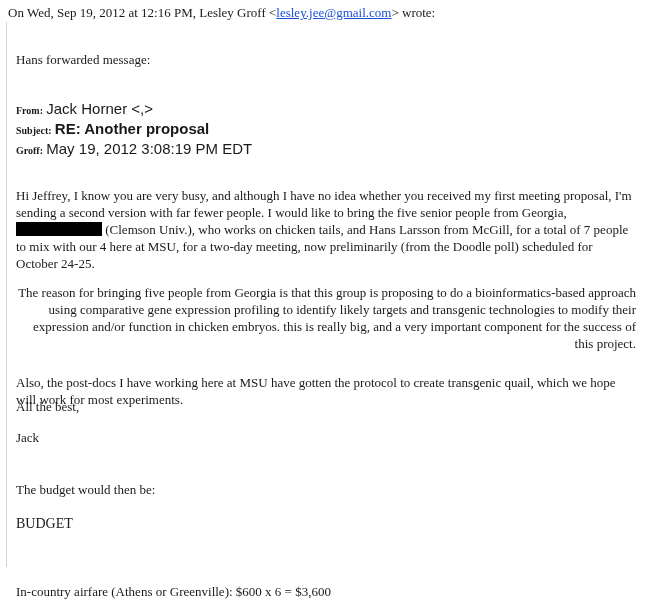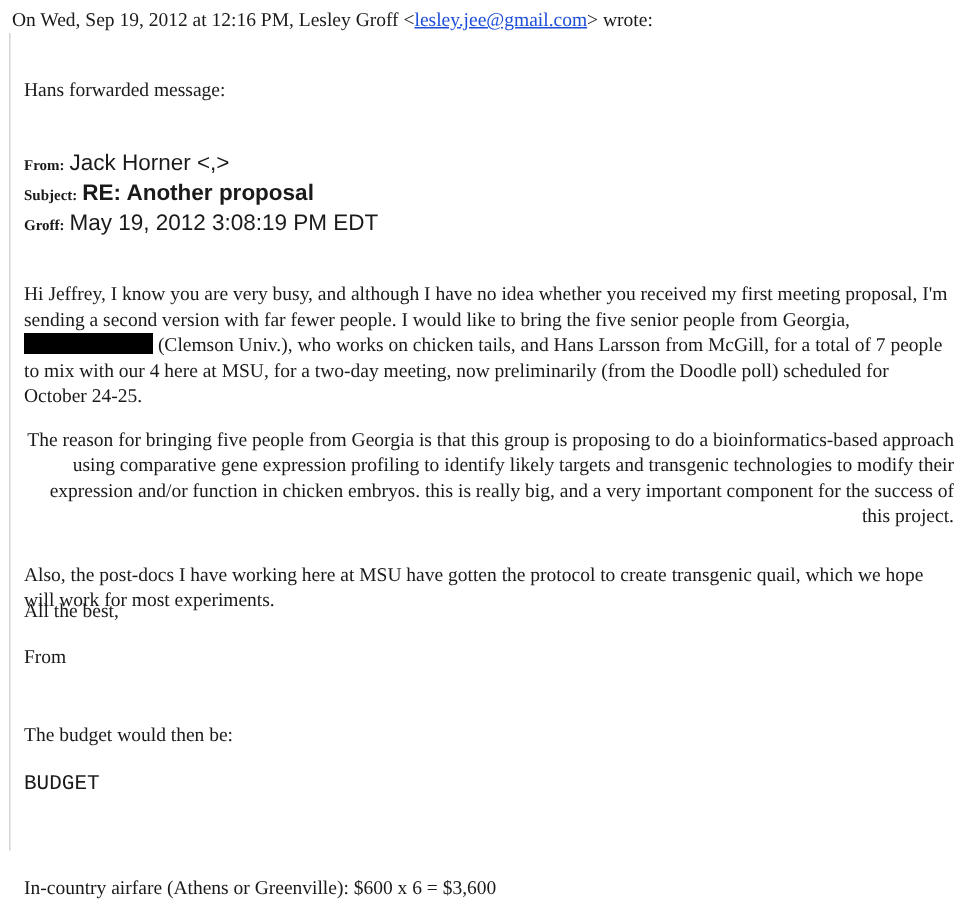--- a/index.html
+++ b/index.html
@@ -20,21 +20,21 @@
   .hdr .row { white-space: nowrap; }
   .hdr .lbl { font-family: "Liberation Serif", serif; font-weight: bold; font-size: 10px; }
   .hdr .val { font-family: "Liberation Sans", "DejaVu Sans", sans-serif; font-size: 15px; }
   .hdr .val.bold { font-weight: bold; }
   .p1 { top: 187px; }
   .p2 { top: 284px; text-align: right; }
   .p3 { top: 374px; }
   .p4 { top: 398px; }
   .p5 { top: 429px; }
   .p6 { top: 481px; }
-  .p7 { top: 515px; font-family: Liberation Mono, monospace; font-size: 14px; }
+  .p7 { top: 515px; font-family: Liberation Serif, serif; font-size: 14px; }
   .p8 { top: 544px; margin-top: 39px; }
   .redact {
     display: inline-block; width: 86px; height: 14px; background: #000;
     vertical-align: -2px;
   }
 </style>
 </head>
 <body>
 
 <div class="attrib"><span>On Wed, Sep 19, 2012 at 12:16 PM, Lesley Groff &lt;</span><a>lesley.jee@gmail.com</a><span>&gt; wrote:</span></div>
@@ -56,16 +56,16 @@
     <span class="lbl">Groff:</span>
     <span class="val">May 19, 2012 3:08:19 PM EDT</span>
   </div>
 </div>
 
 <div class="block p1"><span>Hi Jeffrey,  I know you are very busy, and although I have no idea whether you received my first meeting proposal, I'm sending a second version with far fewer people.  I would like to bring the five senior people from Georgia, </span><span class="redact"></span><span> (Clemson Univ.), who works on chicken tails, and Hans Larsson from McGill, for a total of 7 people to mix with our 4 here at MSU, for a two-day meeting, now preliminarily (from the Doodle poll) scheduled for October 24-25.</span></div>
 
 <div class="block p2">The reason for bringing five people from Georgia is that this group is proposing to do a bioinformatics-based approach using comparative gene expression profiling to identify likely targets and transgenic technologies to modify their expression and/or function in chicken embryos.  this is really big, and a very important component for the success of this project.</div>
 <div class="block p3">Also, the post-docs I have working here at MSU have gotten the protocol to create transgenic quail, which we hope will work for most experiments.</div>
 <div class="block p4">All the best,</div>
-<div class="block p5">From</div>
+<div class="block p5">Jack</div>
 <div class="block p6">The budget would then be:</div>
 <div class="block p7">BUDGET</div>
 <div class="block p8">In-country airfare (Athens or Greenville): $600 x 6 = $3,600</div>
 
 </body></html>

